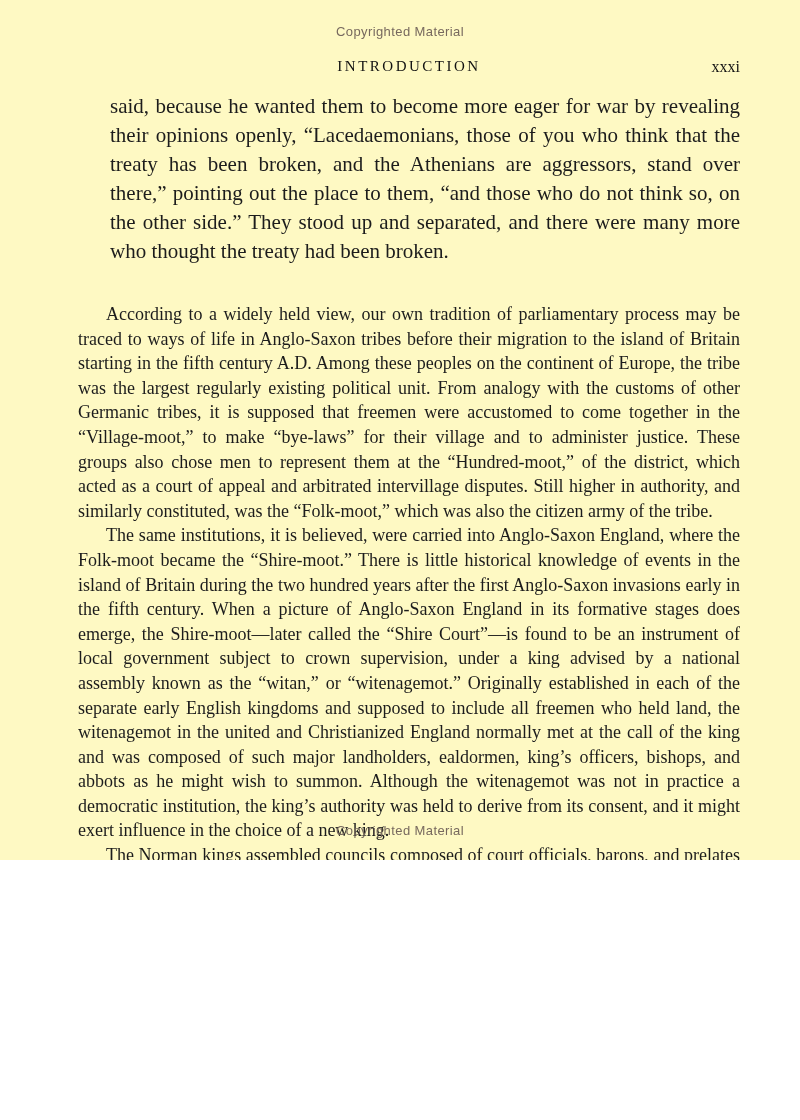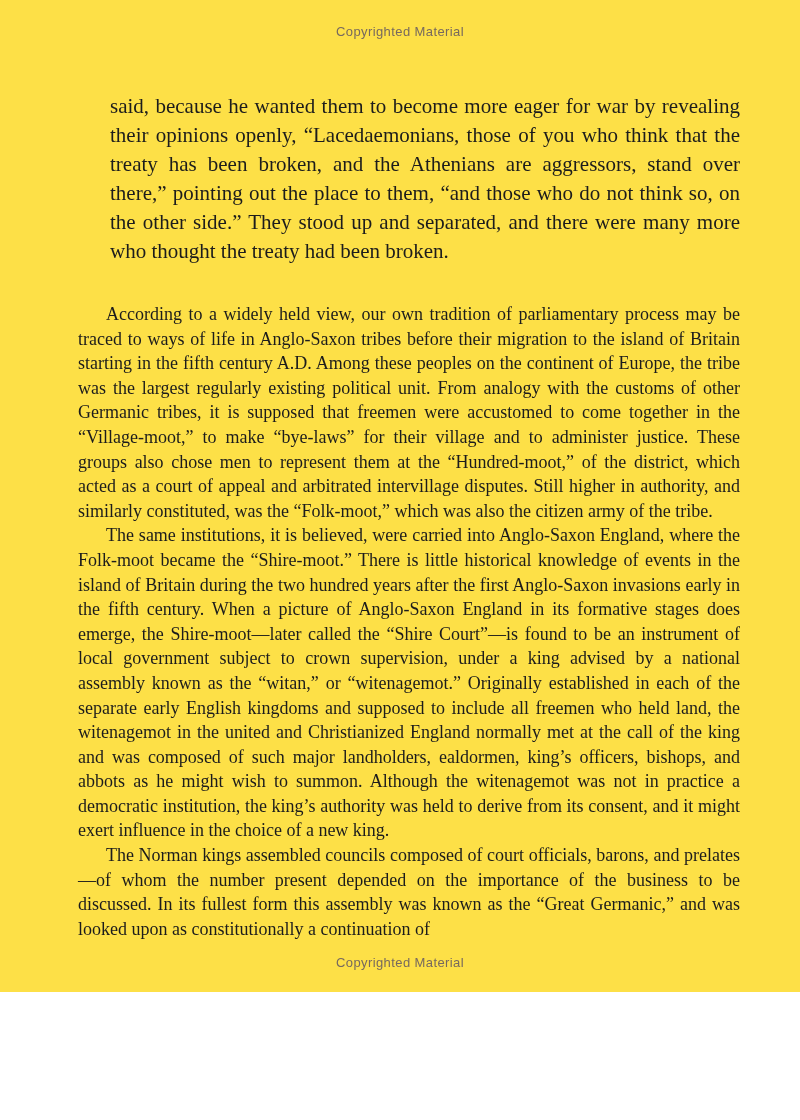--- a/index.html
+++ b/index.html
@@ -3,22 +3,22 @@
 <meta charset="utf-8">
 <style>
   html, body {
     margin: 0;
     padding: 0;
     background: #ffffff;
   }
   .page {
     position: relative;
     width: 800px;
-    height: 992px;
-    background: #fde047;
+    height: 860px;
+    background: #fef9c3;
     font-family: "Liberation Serif", serif;
     color: #1c1c1c;
     box-sizing: border-box;
     overflow: hidden;
   }
   .copyright-notice {
     position: absolute;
     left: 0;
     width: 100%;
     text-align: center;
@@ -75,20 +75,24 @@
     margin-top: 36px;
   }
 </style>
 </head>
 <body>
 
 <div class="page">
 
   <div class="copyright-notice copyright-top">Copyrighted Material</div>
 
+  <div class="running-head">
+    <span class="chapter-title">INTRODUCTION</span>
+    <span class="page-number">xxxi</span>
+  </div>
 
   <div class="text-column">
     <p class="block-quote">said, because he wanted them to become more eager for war by revealing their opinions openly, “Lacedaemonians, those of you who think that the treaty has been broken, and the Athenians are aggressors, stand over there,” pointing out the place to them, “and those who do not think so, on the other side.” They stood up and separated, and there were many more who thought the treaty had been broken.</p>
 
     <p class="body-para first-after-quote">According to a widely held view, our own tradition of parliamentary process may be traced to ways of life in Anglo-Saxon tribes before their migration to the island of Britain starting in the fifth century A.D. Among these peoples on the continent of Europe, the tribe was the largest regularly existing political unit. From analogy with the customs of other Germanic tribes, it is supposed that freemen were accustomed to come together in the “Village-moot,” to make “bye-laws” for their village and to administer justice. These groups also chose men to represent them at the “Hundred-moot,” of the district, which acted as a court of appeal and arbitrated intervillage disputes. Still higher in authority, and similarly constituted, was the “Folk-moot,” which was also the citizen army of the tribe.</p>
 
     <p class="body-para">The same institutions, it is believed, were carried into Anglo-Saxon England, where the Folk-moot became the “Shire-moot.” There is little historical knowledge of events in the island of Britain during the two hundred years after the first Anglo-Saxon invasions early in the fifth century. When a picture of Anglo-Saxon England in its formative stages does emerge, the Shire-moot—later called the “Shire Court”—is found to be an instrument of local government subject to crown supervision, under a king advised by a national assembly known as the “witan,” or “witenagemot.” Originally established in each of the separate early English kingdoms and supposed to include all freemen who held land, the witenagemot in the united and Christianized England normally met at the call of the king and was composed of such major landholders, ealdormen, king’s officers, bishops, and abbots as he might wish to summon. Although the witenagemot was not in practice a democratic institution, the king’s authority was held to derive from its consent, and it might exert influence in the choice of a new king.</p>
 
 
     <p class="body-para">The Norman kings assembled councils composed of court officials, barons, and prelates—of whom the number present depended on the importance of the business to be discussed. In its fullest form this assembly was known as the “Great Germanic,” and was looked upon as constitutionally a continuation of</p>

